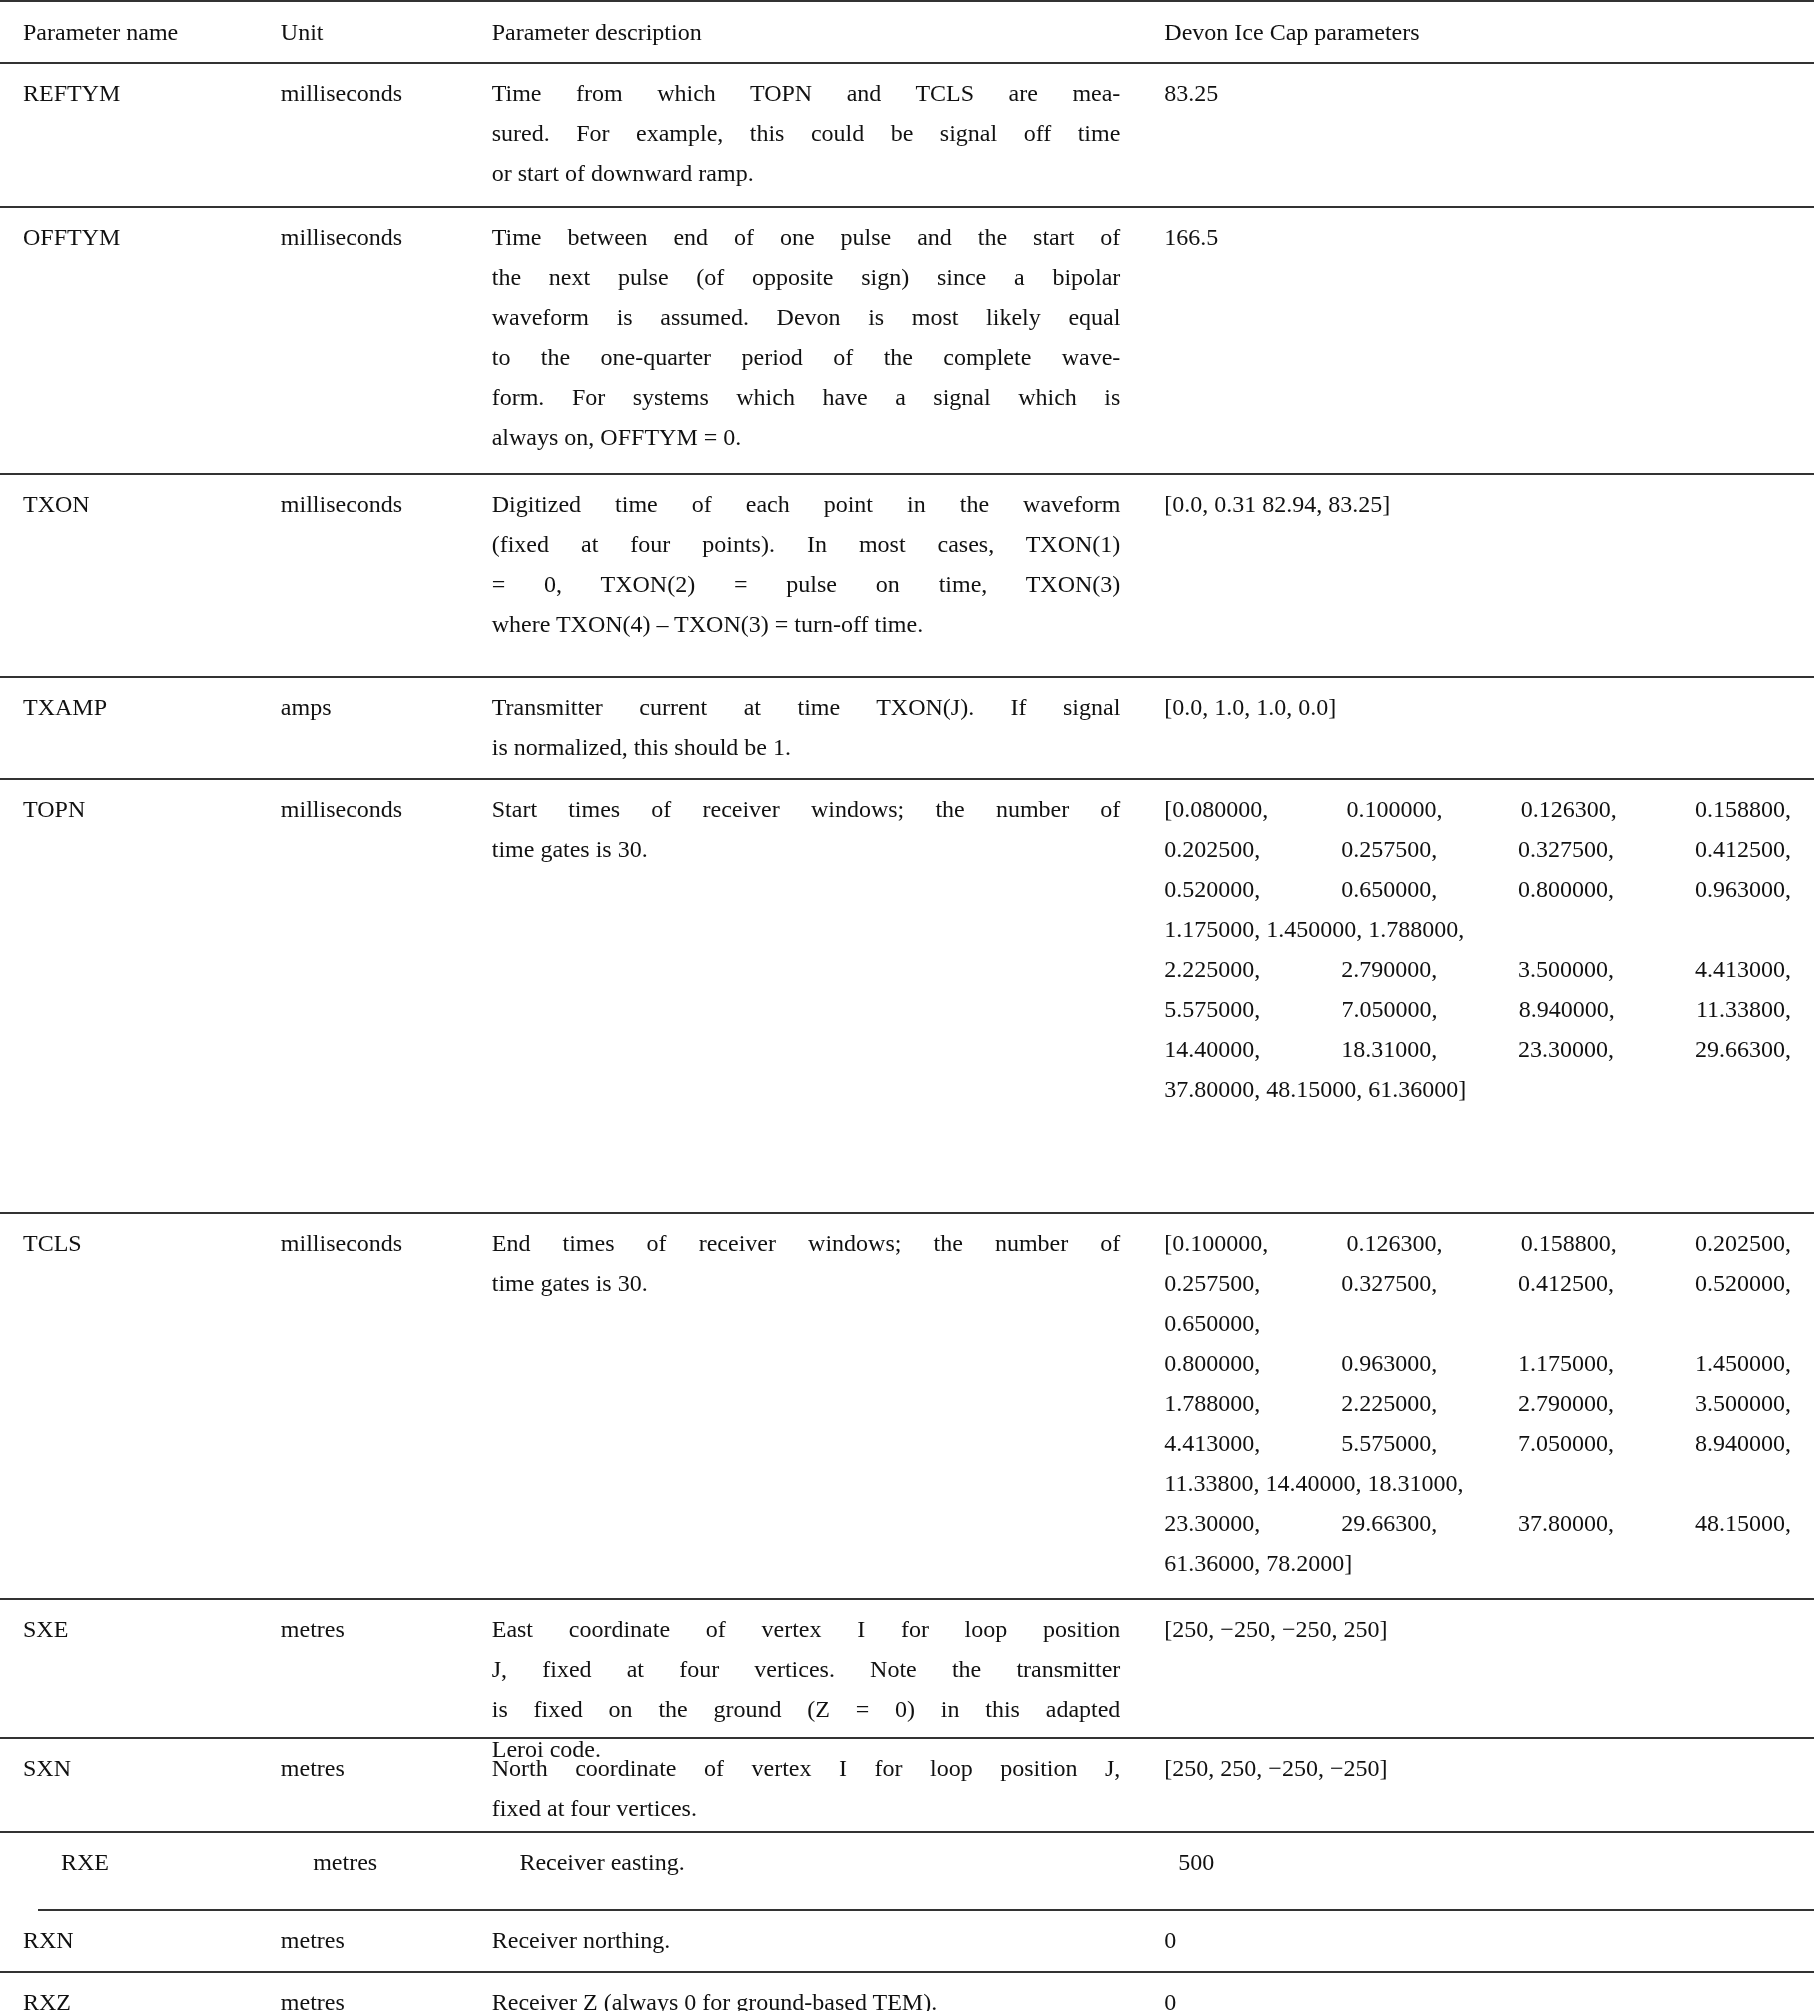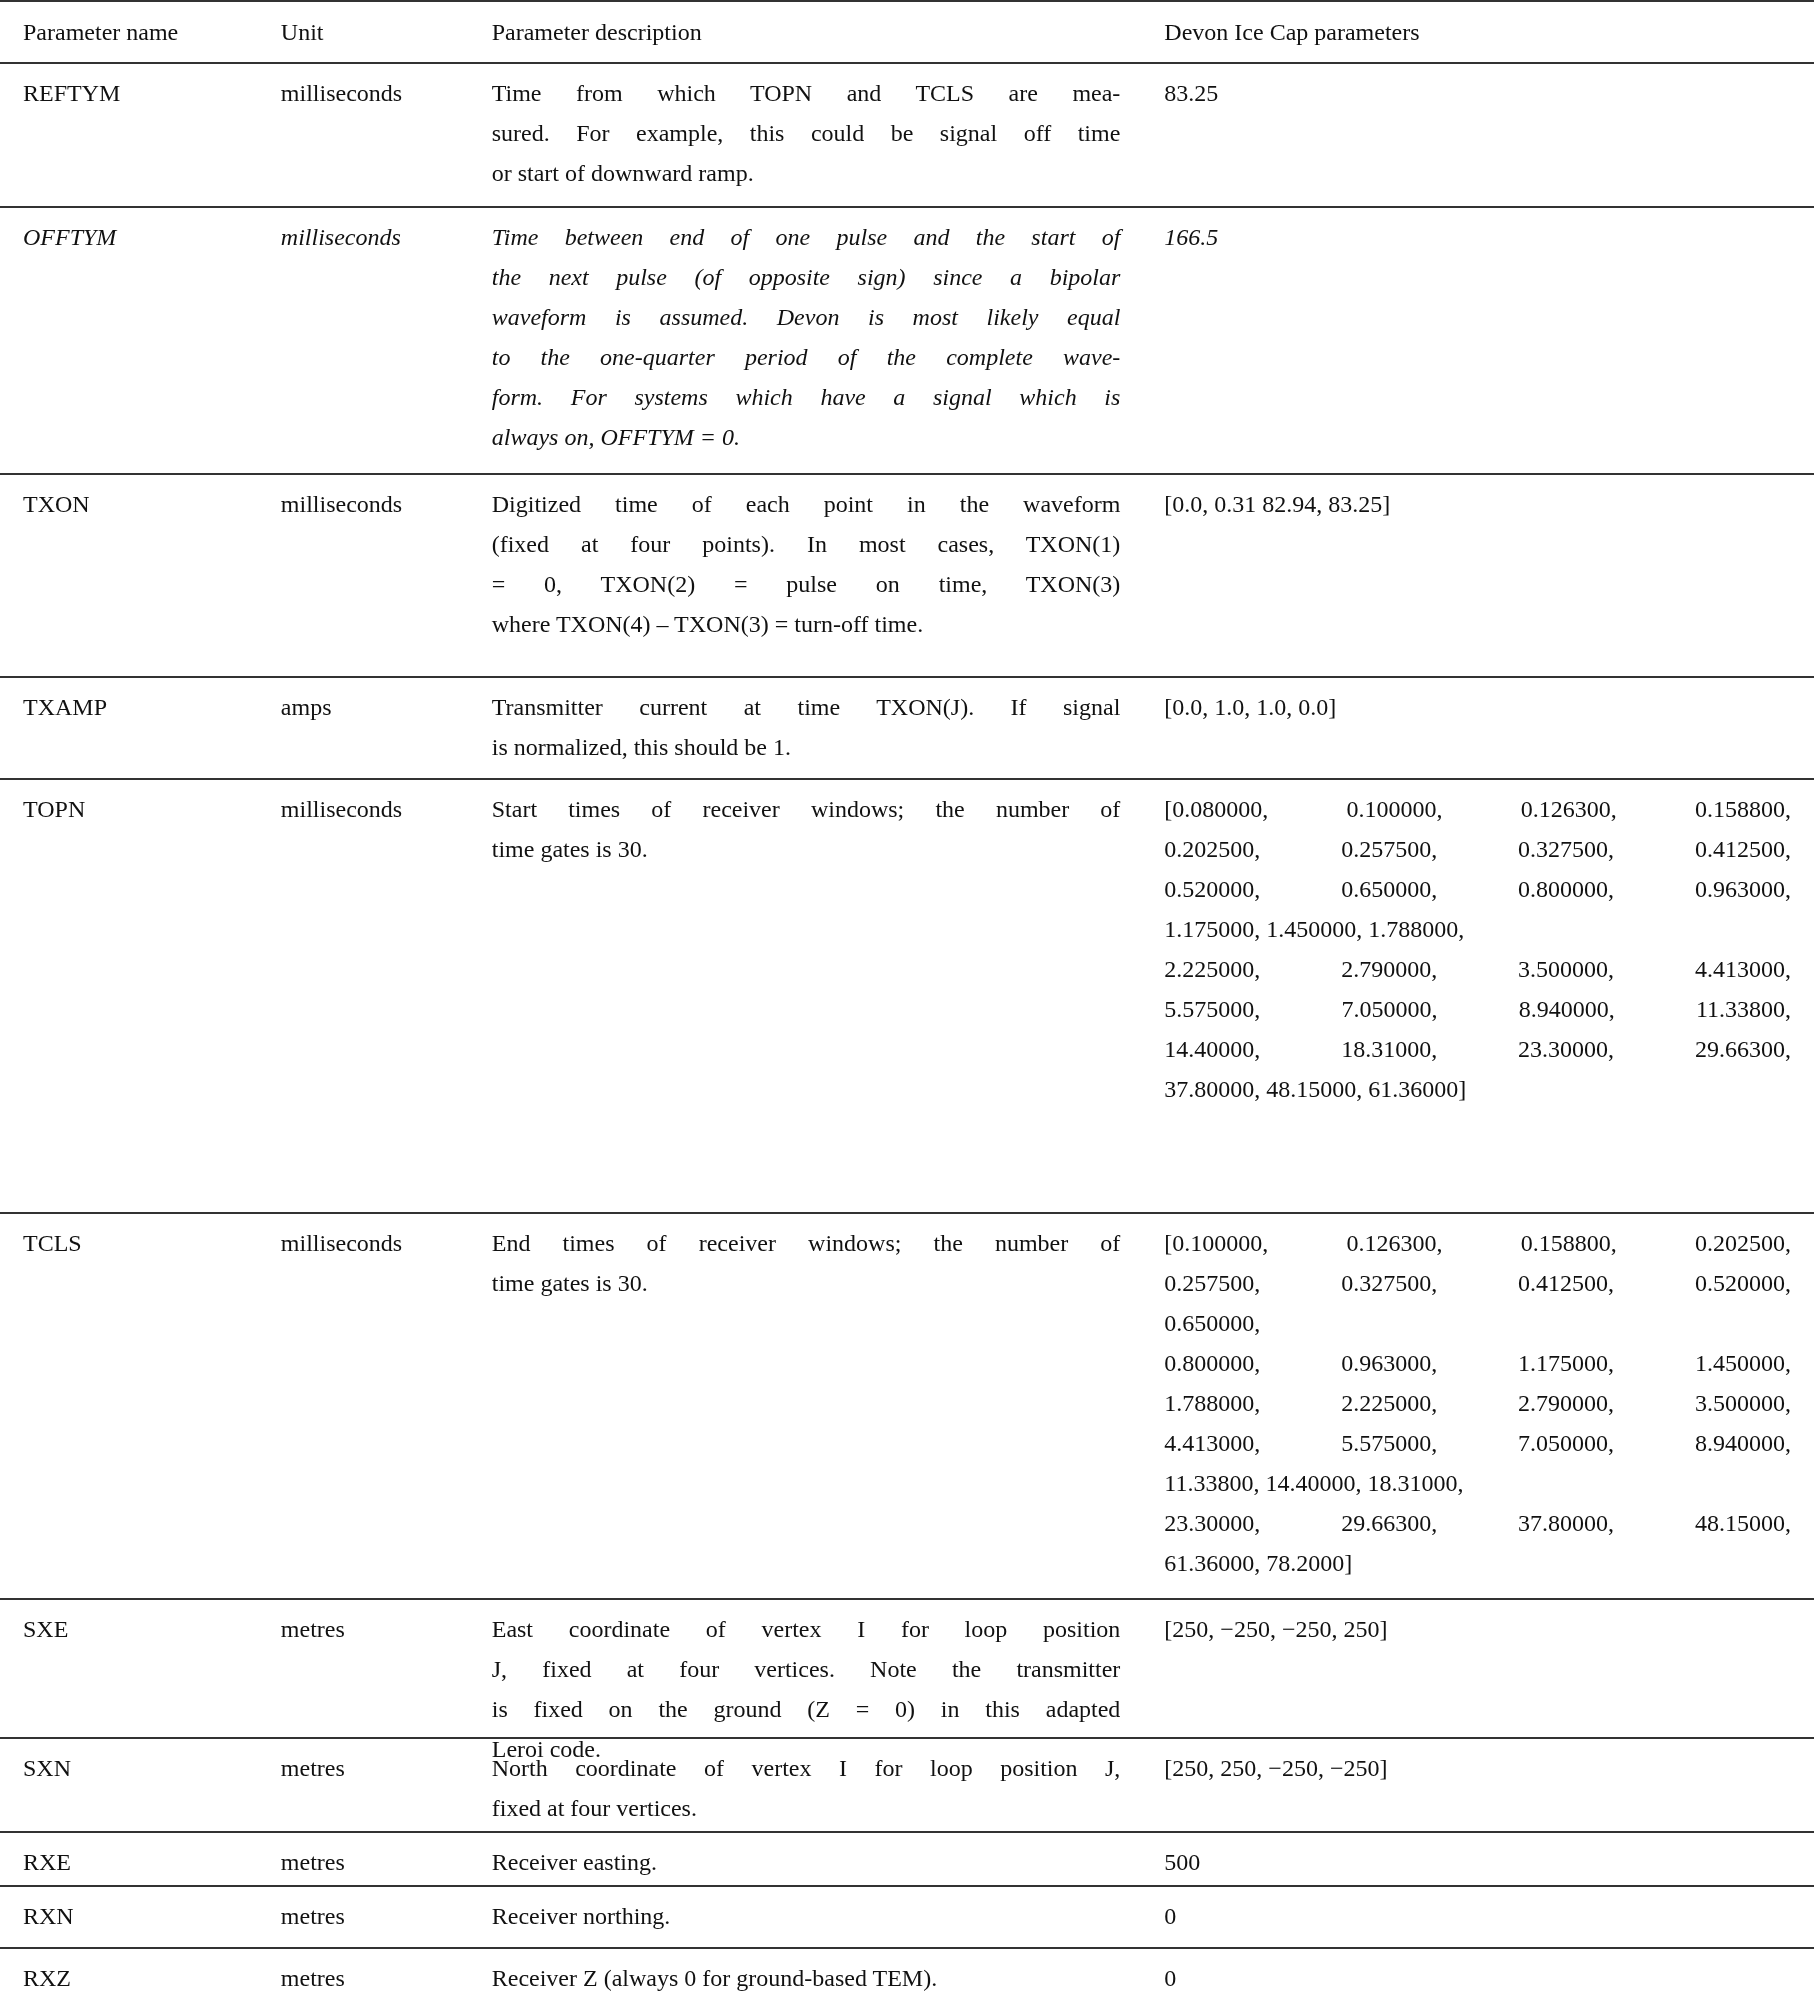--- a/index.html
+++ b/index.html
@@ -50,21 +50,21 @@
         <div class="cell c-unit">milliseconds</div>
         <div class="cell c-desc">
           <span class="line just">Time from which TOPN and TCLS are mea-</span>
           <span class="line just">sured. For example, this could be signal off time</span>
           <span class="line left">or start of downward ramp.</span>
         </div>
         <div class="cell c-val">
           <span class="line left">83.25</span>
         </div>
       </div>
-      <div class="row" style="height: 267px; font-style: italic;">
+      <div class="row" style="height: 267px;">
         <div class="cell c-name">OFFTYM</div>
         <div class="cell c-unit">milliseconds</div>
         <div class="cell c-desc">
           <span class="line just">Time between end of one pulse and the start of</span>
           <span class="line just">the next pulse (of opposite sign) since a bipolar</span>
           <span class="line just">waveform is assumed. Devon is most likely equal</span>
           <span class="line just">to the one-quarter period of the complete wave-</span>
           <span class="line just">form. For systems which have a signal which is</span>
           <span class="line left">always on, OFFTYM = 0.</span>
         </div>
@@ -150,21 +150,21 @@
         <div class="cell c-name">SXN</div>
         <div class="cell c-unit">metres</div>
         <div class="cell c-desc">
           <span class="line just">North coordinate of vertex I for loop position J,</span>
           <span class="line left">fixed at four vertices.</span>
         </div>
         <div class="cell c-val">
           <span class="line left">[250, 250, −250, −250]</span>
         </div>
       </div>
-      <div class="row" style="height: 54px;">
+      <div class="row" style="height: 78px; margin-left: 38px;">
         <div class="cell c-name">RXE</div>
         <div class="cell c-unit">metres</div>
         <div class="cell c-desc">
           <span class="line left">Receiver easting.</span>
         </div>
         <div class="cell c-val">
           <span class="line left">500</span>
         </div>
       </div>
       <div class="row" style="height: 62px;">

